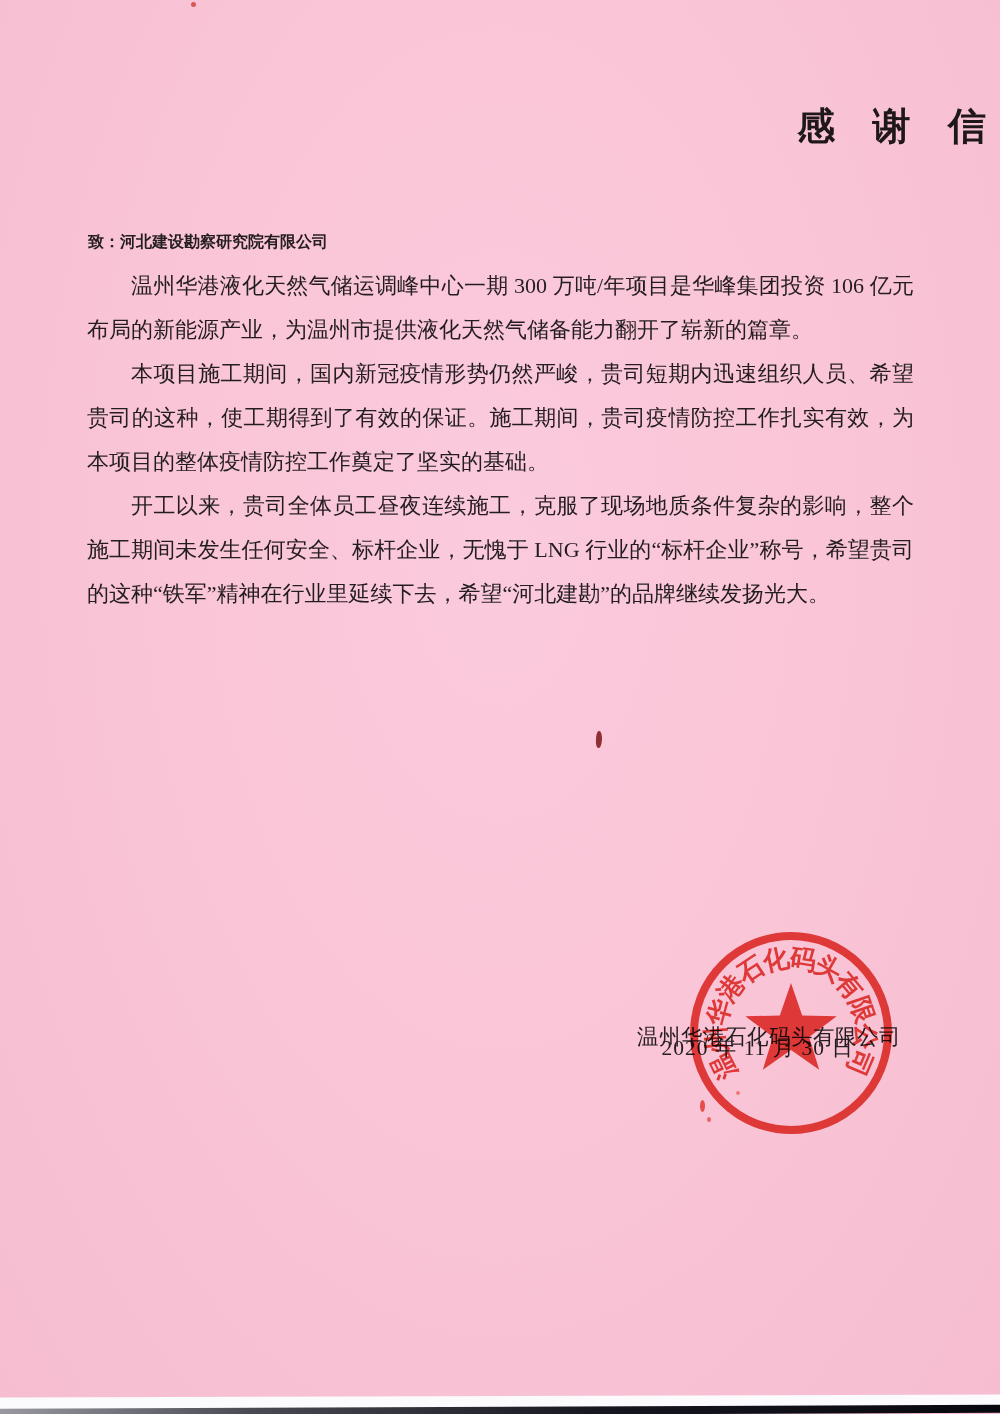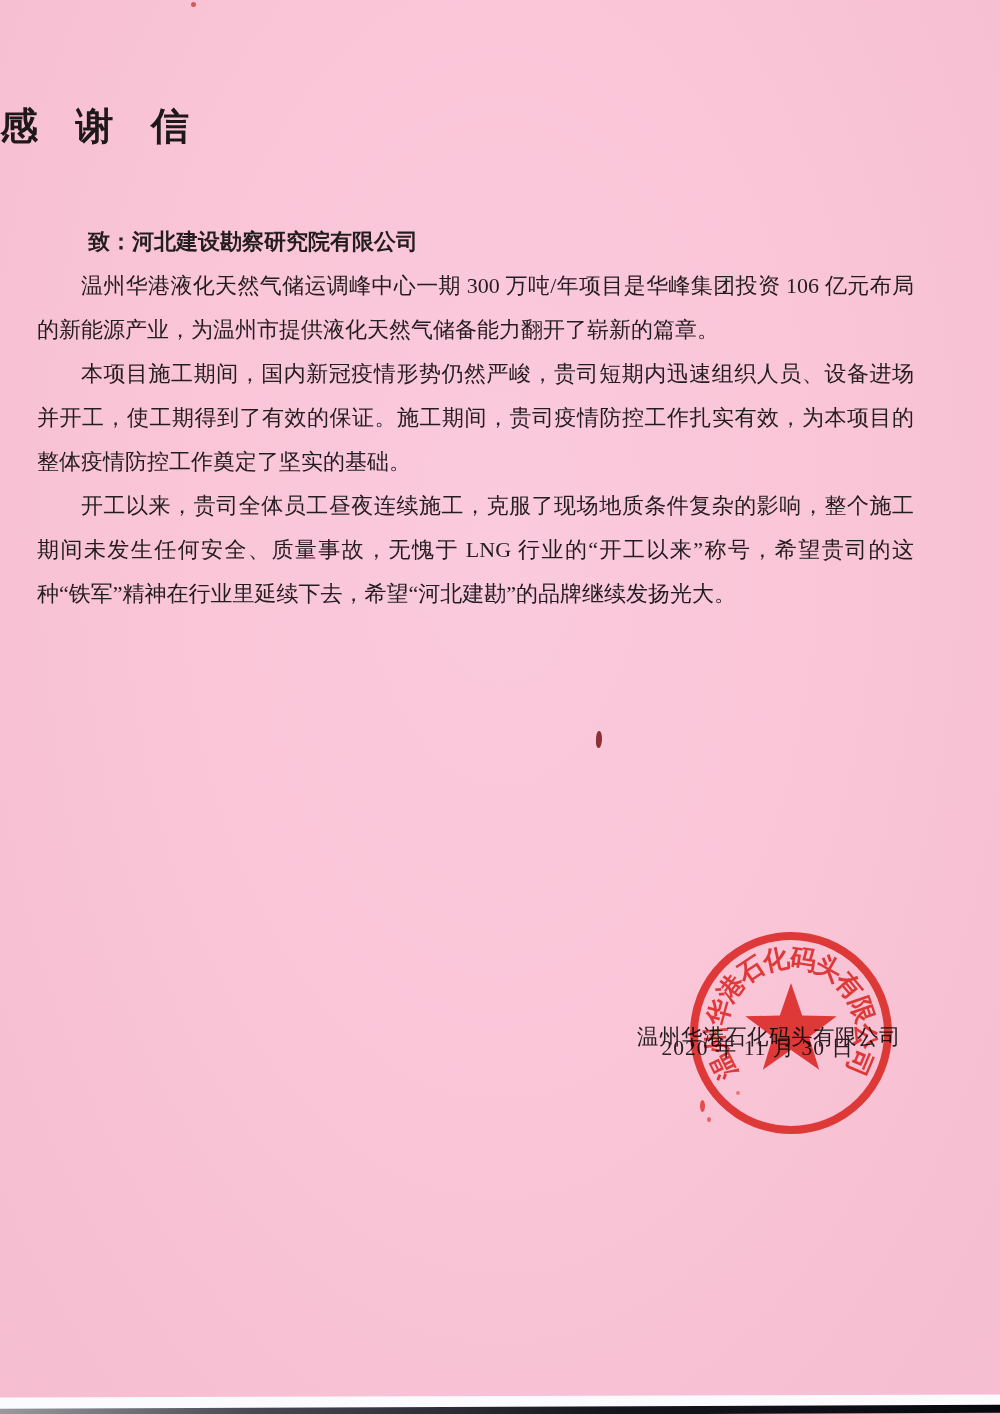--- a/index.html
+++ b/index.html
@@ -11,36 +11,36 @@
   .page {
     position: relative;
     width: 1000px; height: 1414px;
     overflow: hidden;
     background: radial-gradient(ellipse at 50% 38%, #fbcadd 0%, #f9c4d6 55%, #f6bdd0 100%);
     color: #2a2226;
   }
   .title {
     margin: 0;
     padding-top: 104px;
-    text-align: left;
+    text-align: right;
     font-size: 38px;
     line-height: 44px;
     font-weight: bold;
     letter-spacing: 14px;
     color: #1f181b;
   }
   .salutation {
     margin: 72px 88px 0 88px;
-    font-size: 22px;
+    font-size: 16px;
     line-height: 44px;
     font-weight: bold;
     color: #241d20;
   }
   .body-text {
-    margin: 0 86px 0 37px;
+    margin: 0 86px 0 87px;
     font-size: 22px;
     line-height: 44px;
     text-align: justify;
     color: #241d20;
   }
   .body-text p {
     margin: 0;
     text-indent: 2em;
   }
   .sig-company {
@@ -105,22 +105,22 @@
 <body>
 
 <div class="page">
 
   <h1 class="title">感 谢 信</h1>
 
   <div class="salutation"><span>致：</span><span>河北建设勘察研究院有限公司</span></div>
 
   <div class="body-text">
     <p>温州华港液化天然气储运调峰中心一期 300 万吨/年项目是华峰集团投资 106 亿元布局的新能源产业，为温州市提供液化天然气储备能力翻开了崭新的篇章。</p>
-    <p>本项目施工期间，国内新冠疫情形势仍然严峻，贵司短期内迅速组织人员、设备进场并开工，使工期得到了有效的保证。施工期间，贵司疫情防控工作扎实有效，为本项目的整体疫情防控工作奠定了坚实的基础。</p>
-    <p>开工以来，贵司全体员工昼夜连续施工，克服了现场地质条件复杂的影响，整个施工期间未发生任何安全、质量事故，无愧于 LNG 行业的“开工以来”称号，希望贵司的这种“铁军”精神在行业里延续下去，希望“河北建勘”的品牌继续发扬光大。</p>
+    <p>本项目施工期间，国内新冠疫情形势仍然严峻，贵司短期内迅速组织人员、希望贵司的这种，使工期得到了有效的保证。施工期间，贵司疫情防控工作扎实有效，为本项目的整体疫情防控工作奠定了坚实的基础。</p>
+    <p>开工以来，贵司全体员工昼夜连续施工，克服了现场地质条件复杂的影响，整个施工期间未发生任何安全、标杆企业，无愧于 LNG 行业的“标杆企业”称号，希望贵司的这种“铁军”精神在行业里延续下去，希望“河北建勘”的品牌继续发扬光大。</p>
   </div>
 
   <div class="sig-company">温州华港石化码头有限公司</div>
   <div class="sig-date">2020 年 11 月 30 日</div>
 
   <svg class="seal" viewBox="0 0 210 210" aria-hidden="true">
     <circle cx="105" cy="105" r="97" fill="none" stroke="#e23a32" stroke-width="8"></circle>
     <polygon fill="#e23a32" points="105,55 116.2,87.6 150.7,88.2 123.1,108.9 133.2,141.8 105,122 76.8,141.8 86.9,108.9 59.3,88.2 93.8,87.6"></polygon>
     <path id="sealArc" d="M 52.3 144.7 A 66 66 0 1 1 157.7 144.7" fill="none" stroke="none"></path>
     <text class="seal-text" fill="#e23a32">

